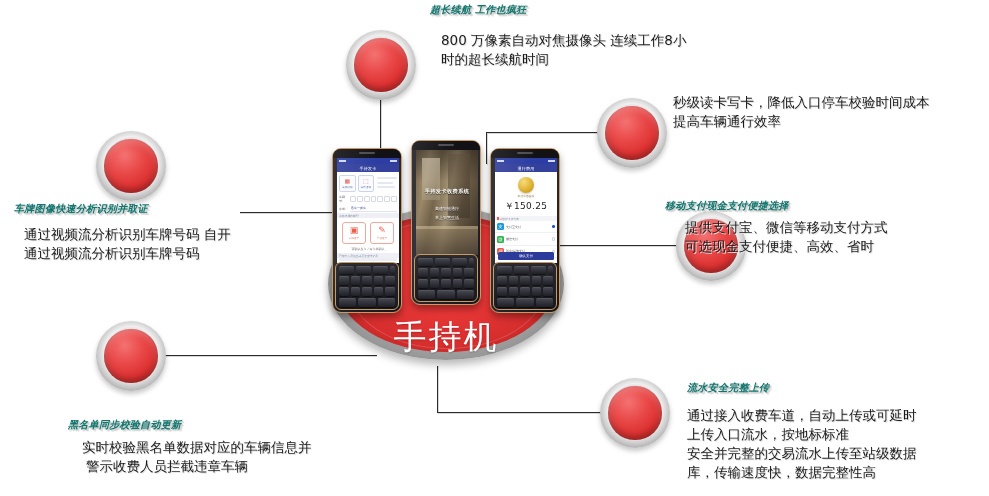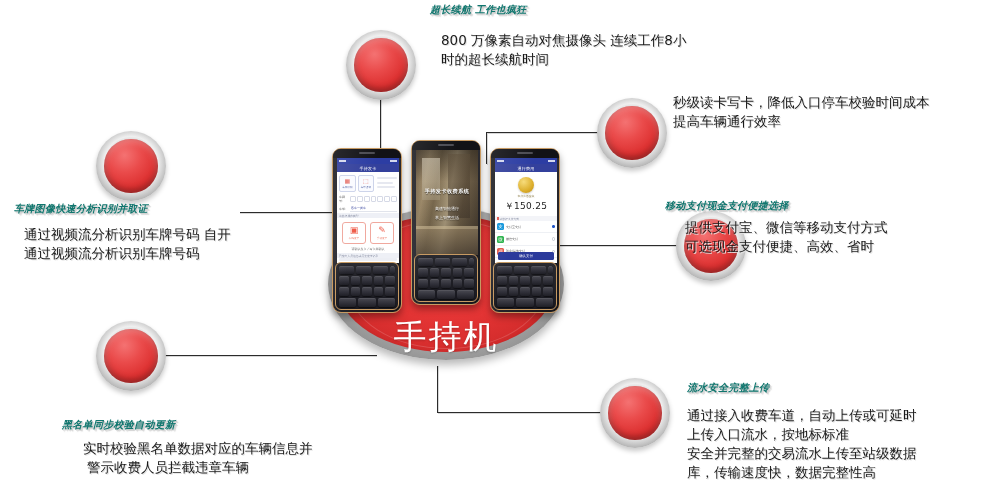--- a/index.html
+++ b/index.html
@@ -314,23 +314,23 @@
   </div>
 
   <div class="callout left-a" style="left:14px; top:202px;">
     <div class="title">车牌图像快速分析识别并取证</div>
     <div class="body" style="margin-left:10px;">
       <div>通过视频流分析识别车牌号码 自开</div>
       <div>通过视频流分析识别车牌号码</div>
     </div>
   </div>
 
-  <div class="callout" style="left:62px; top:418px;">
+  <div class="callout" style="left:68px; top:418px;">
     <div class="title">黑名单同步校验自动更新</div>
-    <div class="body" style="margin-left:21px; margin-top:7px;">
+    <div class="body" style="margin-left:14px; margin-top:7px;font-family:Liberation Mono, monospace;">
       <div>实时校验黑名单数据对应的车辆信息并</div>
       <div style="margin-left:4px;">警示收费人员拦截违章车辆</div>
     </div>
   </div>
 
   <div id="device-group">
 
     <div class="base">
       <div class="base-inner"></div>
     </div>

